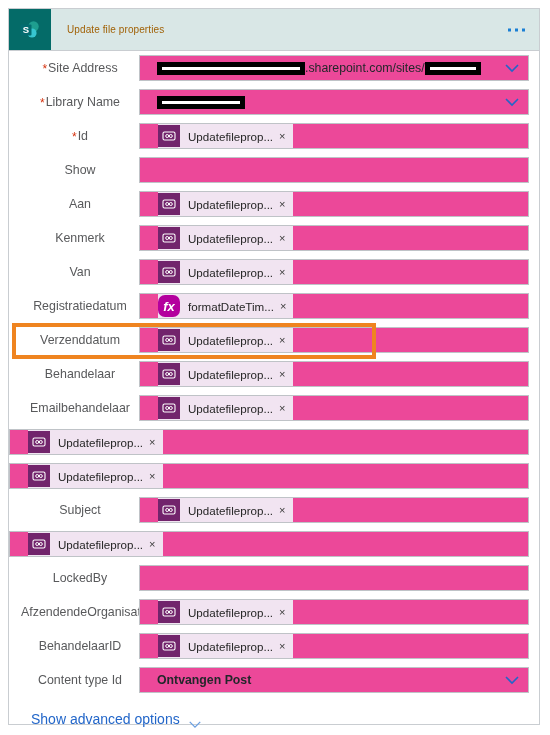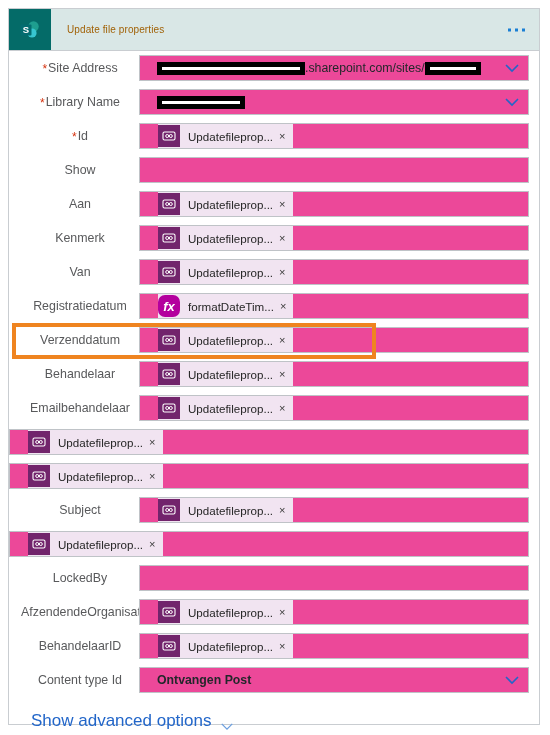--- a/index.html
+++ b/index.html
@@ -205,21 +205,21 @@
     pointer-events: none;
   }
 
   
   .advanced-row {
     display: flex;
     align-items: center;
     padding: 14px 0 0 22px;
   }
   .advanced-link {
-    font-size: 17px;
+    font-size: 14px;
     color: #2266c9;
     cursor: pointer;
     white-space: nowrap;
   }
   .advanced-chevron {
     margin-left: 8px;
     width: 14px;
     height: 9px;
   }
 </style>

